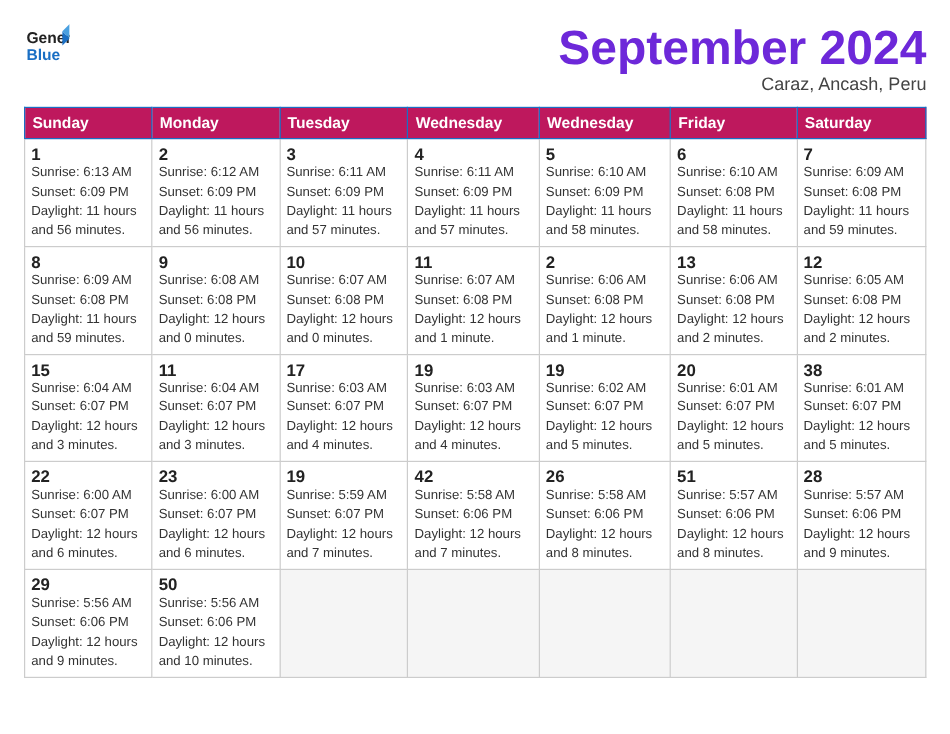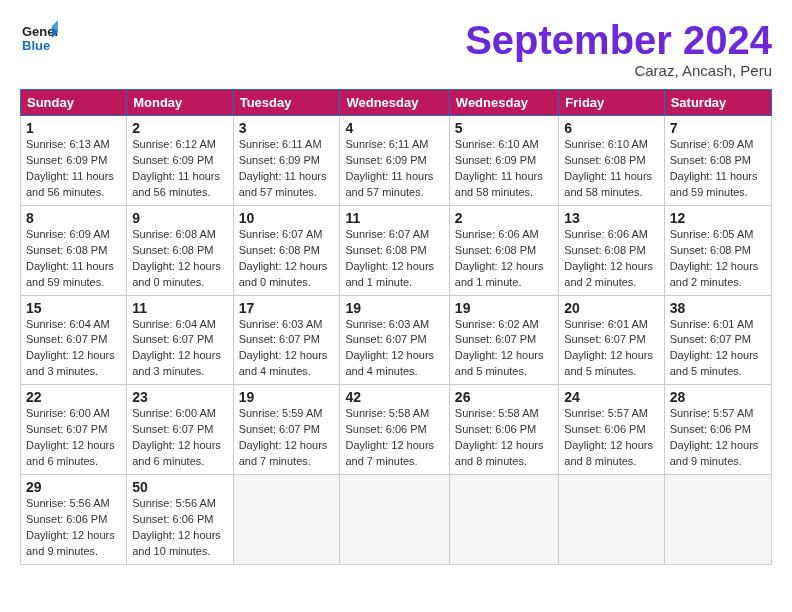--- a/index.html
+++ b/index.html
@@ -218,21 +218,21 @@
           </td>
           <td>
             <span class="day-num">42</span>
             <div class="day-info">Sunrise: 5:58 AM<br>Sunset: 6:06 PM<br>Daylight: 12 hours<br>and 7 minutes.</div>
           </td>
           <td>
             <span class="day-num">26</span>
             <div class="day-info">Sunrise: 5:58 AM<br>Sunset: 6:06 PM<br>Daylight: 12 hours<br>and 8 minutes.</div>
           </td>
           <td>
-            <span class="day-num">24</span>
+            <span class="day-num">51</span>
             <div class="day-info">Sunrise: 5:57 AM<br>Sunset: 6:06 PM<br>Daylight: 12 hours<br>and 8 minutes.</div>
           </td>
           <td>
             <span class="day-num">28</span>
             <div class="day-info">Sunrise: 5:57 AM<br>Sunset: 6:06 PM<br>Daylight: 12 hours<br>and 9 minutes.</div>
           </td>
         </tr>
         <tr>
           <td>
             <span class="day-num">29</span>

